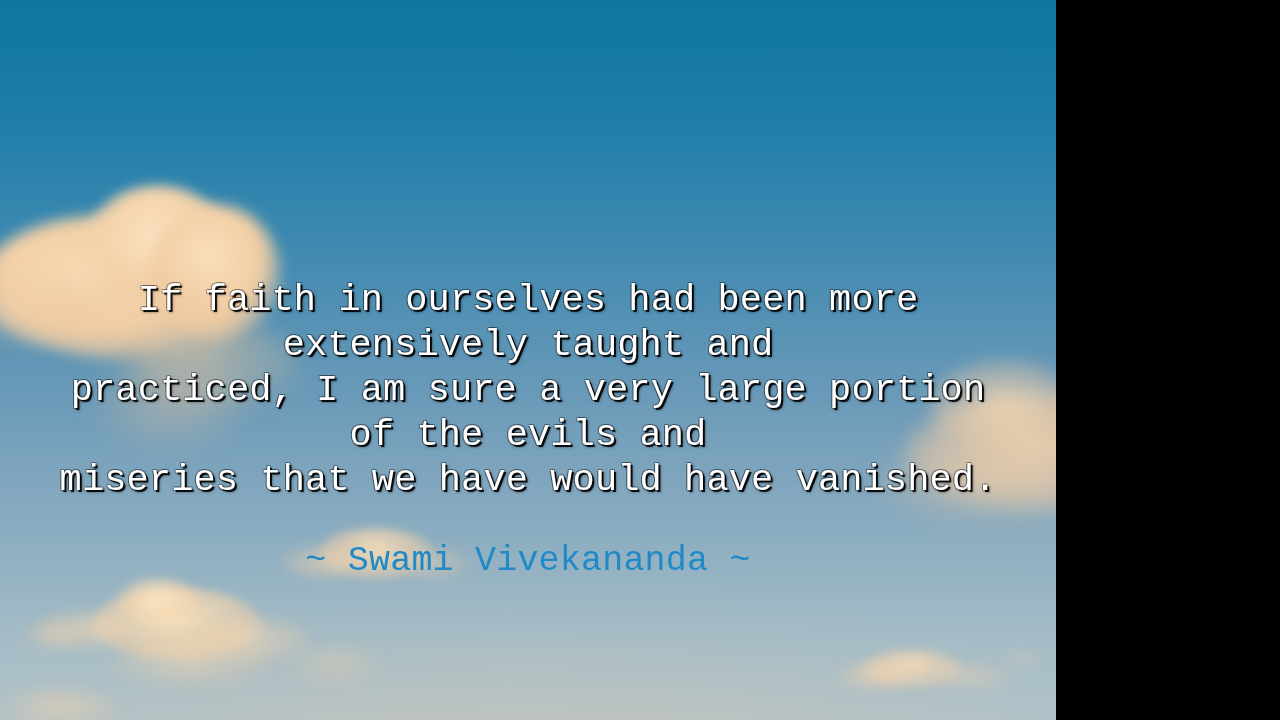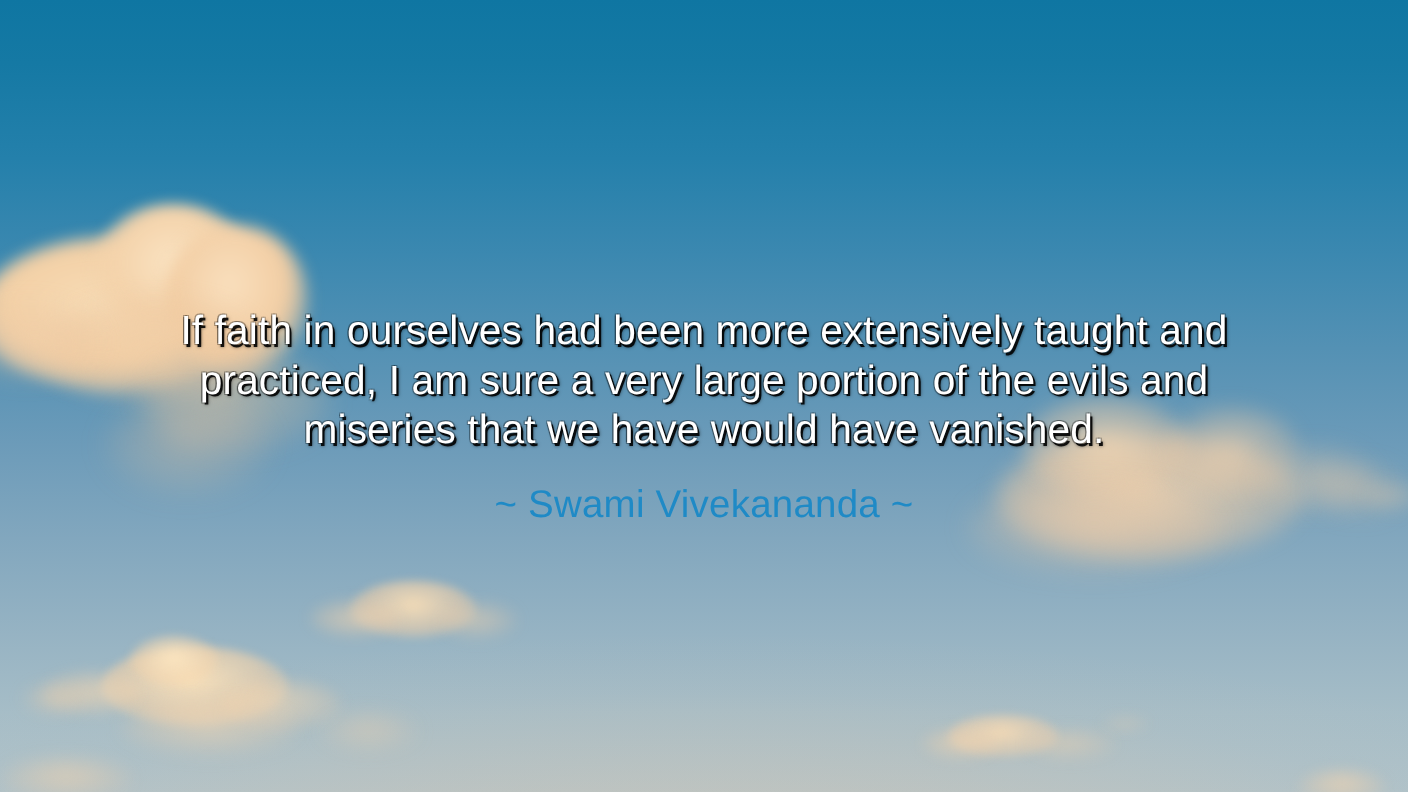--- a/index.html
+++ b/index.html
@@ -7,24 +7,24 @@
 
   html, body {
     width:1280px;
     height:720px;
     overflow:hidden;
     background:#000;
   }
 
   #stage {
     position:relative;
-    width:1280px;
+    width:1056px;
     height:720px;
     overflow:hidden;
-    font-family:Liberation Sans, sans-serif;
+    font-family:Liberation Mono, monospace;
   }
 
   
   .sky {
     position:absolute;
     inset:0;
     background:
       linear-gradient(to bottom,
         #0f76a2 0%,
         #1579a4 8%,
@@ -178,21 +178,21 @@
     text-shadow:
       2px 2px 0 rgba(0,0,0,0.88),
       2px 2px 3px rgba(0,0,0,0.55),
       -1px -1px 0 rgba(0,0,0,0.30),
       1px -1px 0 rgba(0,0,0,0.30),
       -1px 1px 0 rgba(0,0,0,0.30);
     white-space:pre-line;
   }
 
   .attribution {
-    margin-top:24px;
+    margin-top:36px;
     color:#1f8ac6;
     font-size:35px;
     line-height:44px;
     font-weight:400;
     letter-spacing:0.2px;
   }
 </style>
 </head>
 <body>
 

